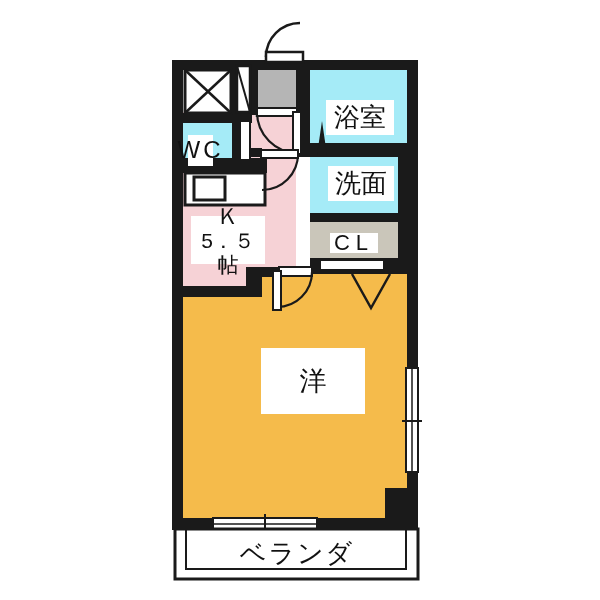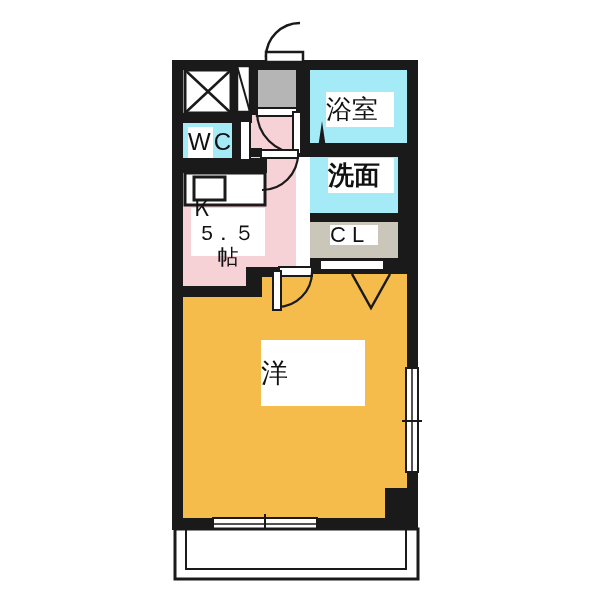--- a/index.html
+++ b/index.html
@@ -1,24 +1,24 @@
 <!DOCTYPE html>
 <html><head>
 <meta charset="utf-8">
 <style>
   html,body{margin:0;padding:0;background:#ffffff;}
   .stage{position:relative;width:600px;height:600px;background:#ffffff;overflow:hidden;
          font-family:"Liberation Sans","DejaVu Sans",sans-serif;}
   .stage svg{position:absolute;left:0;top:0;}
-  .lbl{position:absolute;display:flex;flex-direction:column;align-items:flex-start;justify-content:center;
-       color:#111;text-align:center;line-height:1.12;}
+  .lbl{position:absolute;display:flex;flex-direction:column;align-items:center;justify-content:center;
+       color:#111;text-align:center;line-height:1.12;margin-top:8px;}
   .boxed{background:#ffffff;}
   .l-bath{left:326px;top:92px;width:68px;height:35px;font-size:26px;}
   .l-wc{left:188px;top:127px;width:25px;height:31px;font-size:24px;letter-spacing:3px;}
-  .l-wash{left:328px;top:158px;width:66px;height:35px;font-size:26px;font-weight:bold;}
+  .l-wash{left:328px;top:158px;width:66px;height:35px;font-size:26px;}
   .l-cl{left:330px;top:225px;width:48px;height:20px;font-size:22px;letter-spacing:6px;}
   .l-k{left:191px;top:208px;width:74px;height:48px;font-size:21px;}
   .l-k .line1{font-size:23px;}
   .l-west{left:261px;top:340px;width:104px;height:66px;font-size:25px;}
   .l-west .line1{font-size:27px;}
   .l-veranda{left:213px;top:530px;width:168px;height:32px;font-size:26px;letter-spacing:2px;}
 </style>
 </head>
 <body>
 
@@ -133,13 +133,16 @@
   <div class="lbl boxed l-cl">
     <span>CL</span>
   </div>
   <div class="lbl boxed l-k">
     <span class="line1">Ｋ</span>
     <span class="line2">5．５帖</span>
   </div>
   <div class="lbl boxed l-west">
     <span class="line1">洋</span>
   </div>
+  <div class="lbl l-veranda">
+    <span>ベランダ</span>
+  </div>
 </div>
 
 </body></html>

